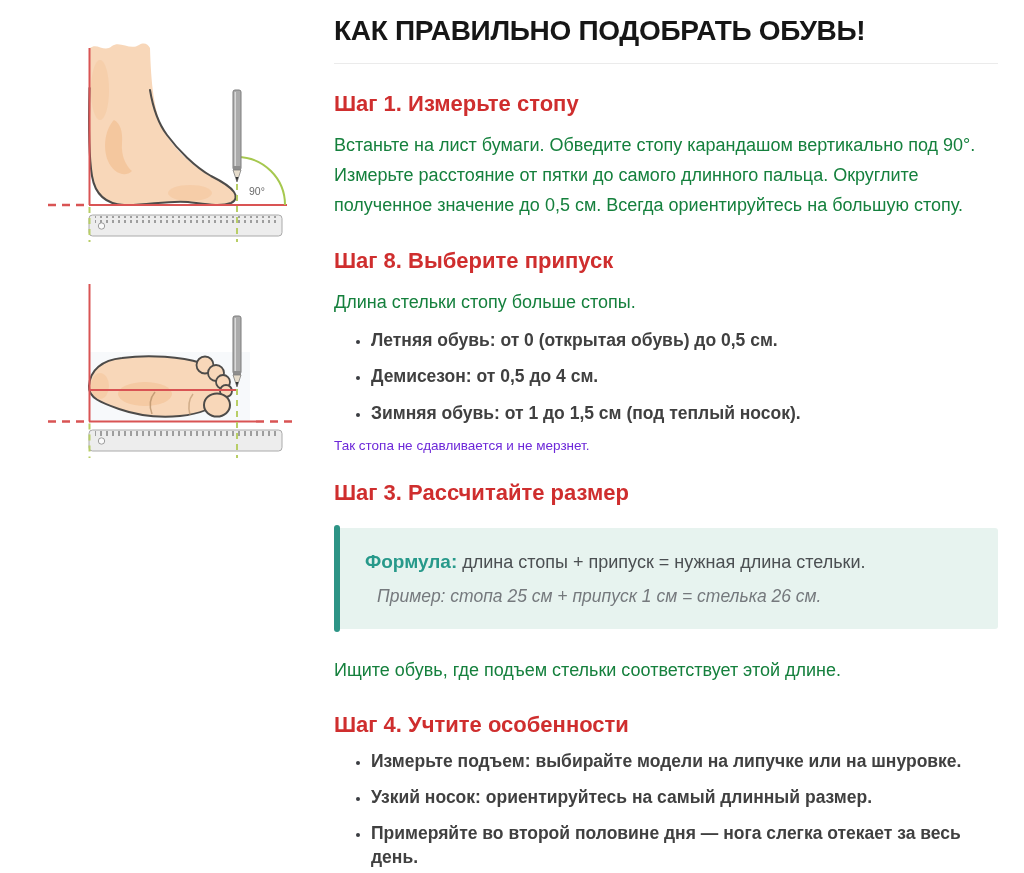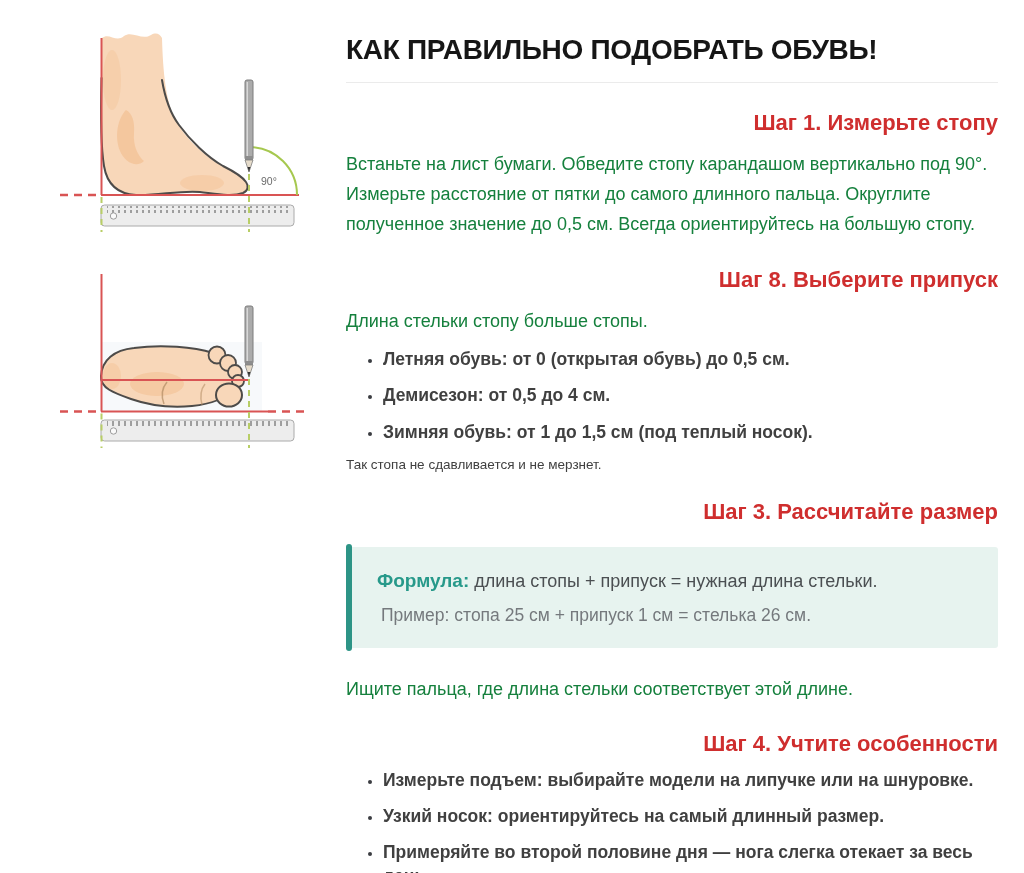--- a/index.html
+++ b/index.html
@@ -1,39 +1,39 @@
 <!DOCTYPE html>
 <html lang="ru"><head>
 <meta charset="utf-8">
 <style>
   html,body{margin:0;padding:0;background:#ffffff;}
   body{width:1024px;height:873px;overflow:hidden;font-family:"Liberation Sans",sans-serif;}
   .page{display:flex;width:1024px;height:873px;background:#fff;}
 
   
-  .illustrations{flex:0 0 330px;width:330px;padding:18px 0 0 40px;box-sizing:border-box;margin-left:12px;}
+  .illustrations{flex:0 0 330px;width:330px;padding:28px 0 0 40px;box-sizing:border-box;}
   .illu{display:block;}
   .illu-bottom{margin-top:25px;}
   .illu text{font-family:"Liberation Sans",sans-serif;font-size:10.5px;fill:#6b6b6b;}
 
   
-  .content{flex:1;padding:33px 26px 0 4px;box-sizing:border-box;}
+  .content{flex:1;padding:14px 26px 0 4px;box-sizing:border-box;}
   .page-title{font-size:28px;line-height:1.2;font-weight:700;color:#161616;letter-spacing:-.3px;margin:0 0 15px;}
   .divider{border:none;border-top:1px solid #ebebeb;margin:0;}
-  .step-heading{font-size:22px;line-height:1.2;font-weight:700;color:#cf2e2e;margin:27px 0 0;text-align:right;}
+  .step-heading{font-size:22px;line-height:1.2;font-weight:700;color:#cf2e2e;margin:27px 0 0;}
   .body-p{font-size:18px;line-height:1.68;color:#15803d;margin:13px 0 0;}
   .step-list{margin:6px 0 0;padding:0 0 0 37px;list-style:disc;}
   .step-list li{font-size:17.5px;font-weight:700;color:#404040;line-height:1.32;margin:12px 0 13px;}
   .step-list li::marker{color:#3a3d41;font-size:14px;}
-  .note{font-size:13.5px;color:#404040;margin:9px 0 0;}
+  .note{font-size:13.5px;color:#6d28d9;margin:9px 0 0;}
   .formula-box{position:relative;margin:22px 0 0;background:#e7f3ef;border-radius:3px;padding:19px 26px 19px 31px;}
   .formula-box::before{content:"";position:absolute;left:0;top:-3px;bottom:-3px;width:6px;background:#2d9486;border-radius:6px;}
   .formula-line{font-size:18px;line-height:1.6;color:#4b4f52;margin:0;}
   .formula-label{color:#27998a;font-weight:700;font-size:19px;}
-  .example-line{font-size:17.5px;line-height:1.5;color:#75797d;margin:6px 4px 0;}
+  .example-line{font-size:17.5px;line-height:1.5;color:#75797d;font-style:italic;margin:6px 12px 0;}
   .after-p{margin-top:26px;}
 </style>
 </head>
 <body>
 
 <div class="page">
 
   <aside class="illustrations">
 
     <svg class="illu illu-top" width="266" height="225" viewBox="0 0 266 225">
@@ -154,21 +154,21 @@
       </ul>
       <p class="note">Так стопа не сдавливается и не мерзнет.</p>
     </section>
 
     <section>
       <h2 class="step-heading">Шаг 3. Рассчитайте размер</h2>
       <div class="formula-box">
         <p class="formula-line"><strong class="formula-label">Формула:</strong> <span>длина стопы + припуск = нужная длина стельки.</span></p>
         <p class="example-line">Пример: стопа 25 см + припуск 1 см = стелька 26 см.</p>
       </div>
-      <p class="body-p after-p">Ищите пальца, где длина стельки соответствует этой длине.</p>
+      <p class="body-p after-p">Ищите обувь, где подъем стельки соответствует этой длине.</p>
     </section>
 
     <section>
       <h2 class="step-heading">Шаг 4. Учтите особенности</h2>
       <ul class="step-list">
         <li>Измерьте подъем: выбирайте модели на липучке или на шнуровке.</li>
         <li>Узкий носок: ориентируйтесь на самый длинный размер.</li>
         <li>Примеряйте во второй половине дня — нога слегка отекает за весь день.</li>
       </ul>
     </section>

